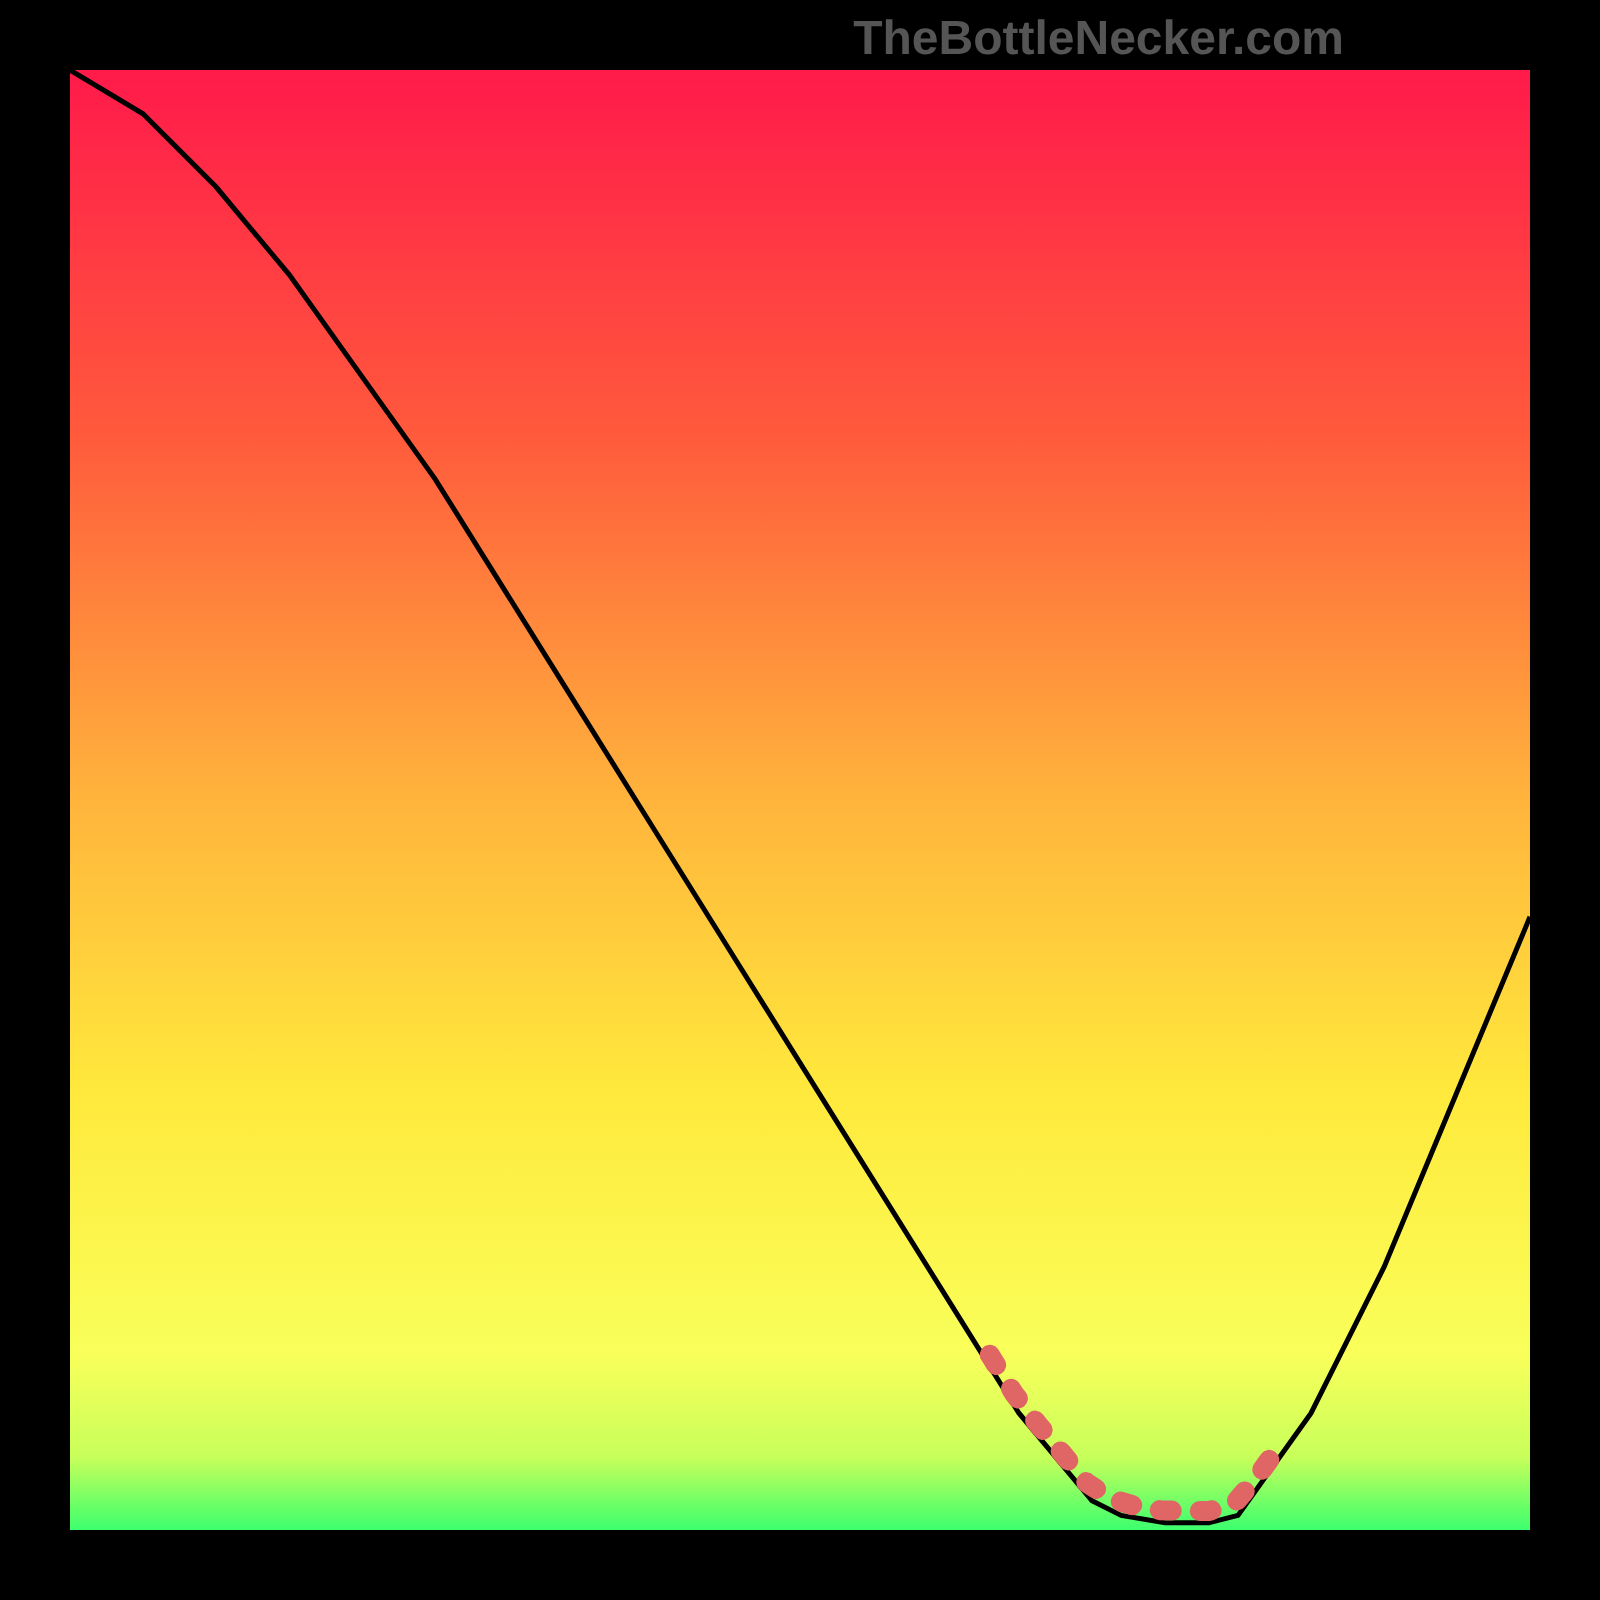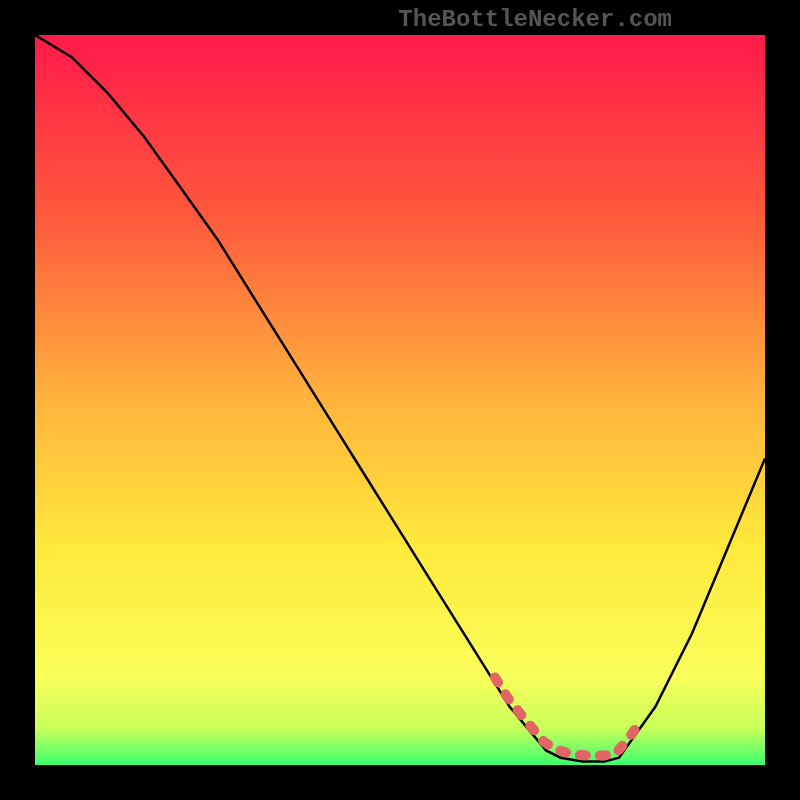--- a/index.html
+++ b/index.html
@@ -8,21 +8,20 @@
     height: 800px;
     background: #000;
     position: relative;
     font-family: Arial, sans-serif;
   }
   .container {
     width: 692px;
     height: 800px;
     position: relative;
     background: #000;
-    font-family: Liberation Mono, monospace;
   }
   .watermark {
     position: absolute;
     top: 6px;
     right: 20px;
     color: #555;
     font-size: 24px;
     font-weight: bold;
     z-index: 10;
   }

